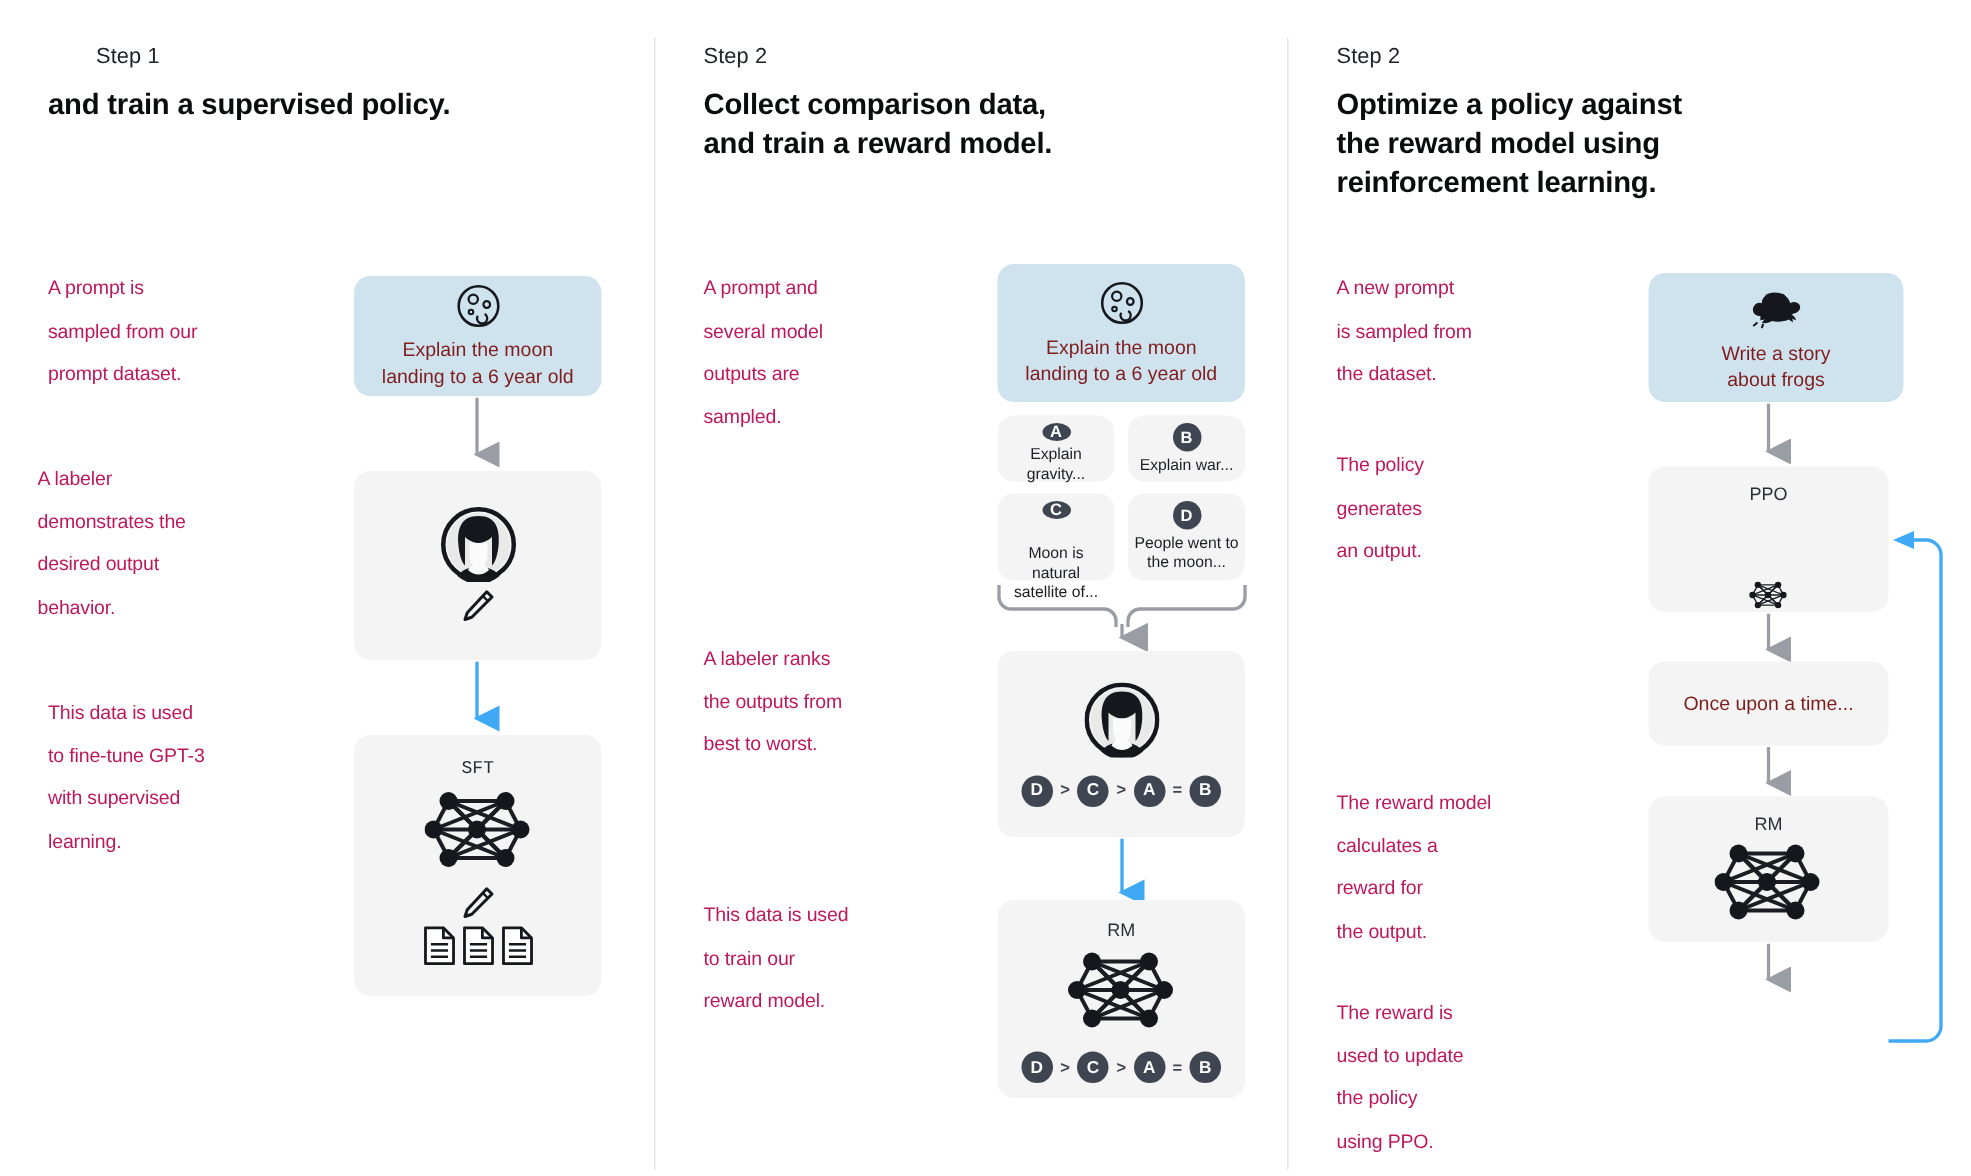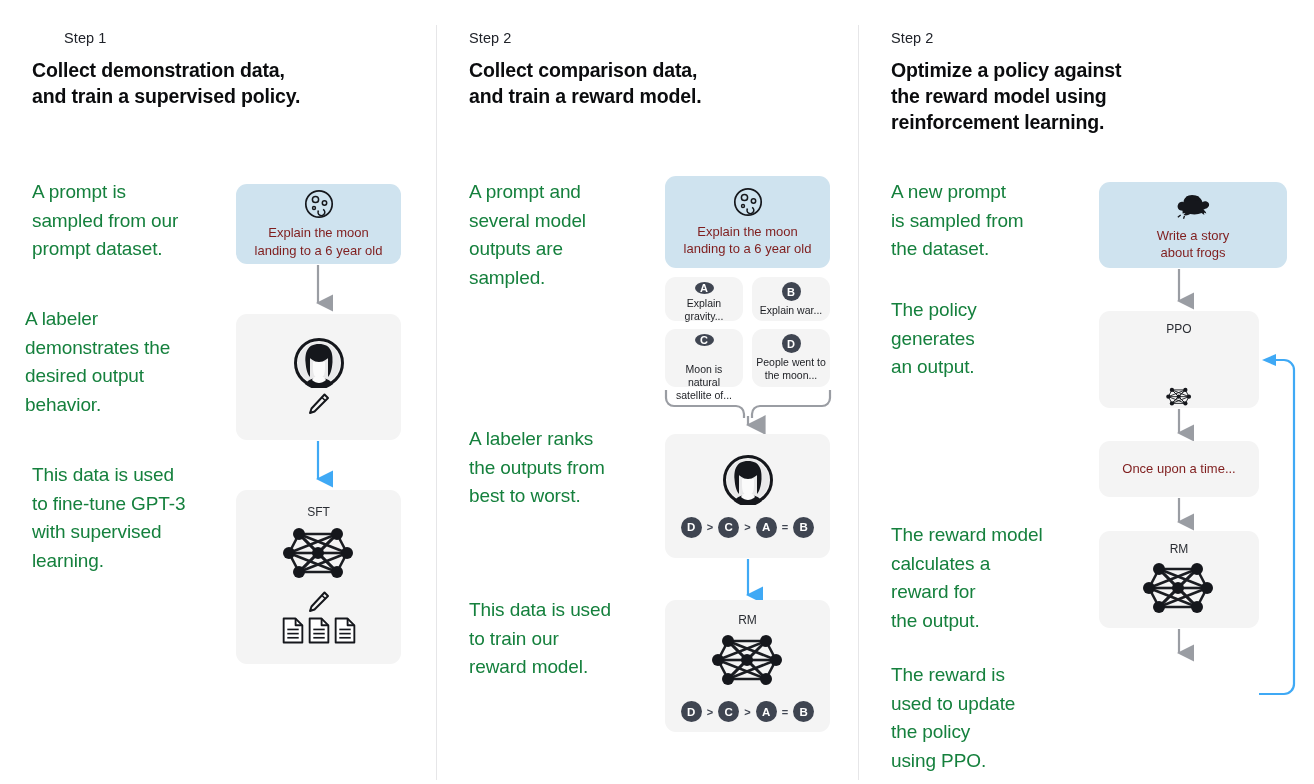--- a/index.html
+++ b/index.html
@@ -26,22 +26,22 @@
 
   .step-label {
     position: absolute; font-size: 14.5px; color: #20232a;
     letter-spacing: .1px; font-weight: 400;
   }
   .step-title {
     position: absolute; font-size: 19.5px; font-weight: 700;
     line-height: 26px; color: #0b0c0e; letter-spacing: -.15px;
   }
   .body-text {
-    position: absolute; font-size: 19px; line-height: 28.5px;
-    color: #15803d; font-weight: 400; letter-spacing: -.1px;
+    position: absolute; font-size: 13px; line-height: 28.5px;
+    color: #be185d; font-weight: 400; letter-spacing: -.1px;
   }
 
   .card {
     position: absolute; border-radius: 11px;
     display: flex; flex-direction: column;
     align-items: center; justify-content: center;
   }
   .card-grey { background: #f4f4f4; }
   .card-blue { background: #cfe3ef; }
 
@@ -167,21 +167,20 @@
       </marker>
       <marker id="ah-blue" markerWidth="9" markerHeight="9" refX="4.5" refY="8" orient="auto">
         <path d="M0 0 L9 0 L4.5 9 Z" fill="#3fa9f5"></path>
       </marker>
     </defs>
   </svg>
 
   <div class="col" id="col1">
     <div class="step-label" style="left:32px; top:30px;margin-left:32px;">Step 1</div>
     <div class="step-title" style="left:32px; top:57px; width:380px;">
-      <div>Collect demonstration data,</div>
       <div>and train a supervised policy.</div>
     </div>
 
     <div class="body-text" style="left:32px; top:178px; width:190px; white-space:pre-line;">A prompt is
 sampled from our
 prompt dataset.</div>
     <div class="body-text" style="left:25px; top:305px; width:200px; white-space:pre-line;">A labeler
 demonstrates the
 desired output
 behavior.</div>
@@ -208,21 +207,21 @@
         </svg>
       <svg width="22" height="22" viewBox="0 0 22 22" style="margin:5px 0 2px">
           <use href="#g-pencil"></use>
         </svg>
     </div>
 
     <svg class="arrow" style="left:303px; top:441px;" width="30" height="50">
       <line x1="15" y1="0" x2="15" y2="38" stroke="#3fa9f5" stroke-width="2.2" marker-end="url(#ah-blue)"></line>
     </svg>
 
-    <div class="card card-grey" style="left:236px; top:490px; width:165px; height:174px; justify-content:flex-start; padding-top:15px;">
+    <div class="card card-grey" style="left:236px; top:490px; width:165px; height:174px; justify-content:flex-start; padding-top:15px;font-family:Liberation Mono, monospace;">
       <div class="net-label">SFT</div>
       <svg width="72" height="62" viewBox="0 0 72 62" style="margin-top:4px">
           <use href="#g-net"></use>
         </svg>
       <svg width="22" height="22" viewBox="0 0 22 22" style="margin:6px 0 4px">
           <use href="#g-pencil"></use>
         </svg>
       <div style="display:flex; gap:4px;">
         <svg width="22" height="27" viewBox="0 0 21 26">
             <use href="#g-doc"></use>
@@ -340,21 +339,21 @@
 an output.</div>
     <div class="body-text" style="left:32px; top:521px; width:215px; white-space:pre-line;">The reward model
 calculates a
 reward for
 the output.</div>
     <div class="body-text" style="left:32px; top:661px; width:190px; white-space:pre-line;">The reward is
 used to update
 the policy
 using PPO.</div>
 
-    <div class="card card-blue" style="left:240px; top:182px; width:188px; height:86px;">
+    <div class="card card-blue" style="left:240px; top:182px; width:170px; height:86px;">
       <svg width="36" height="32" viewBox="0 0 38 32" style="margin-bottom:6px">
           <use href="#g-frog"></use>
         </svg>
       <div class="card-text" style="white-space:pre-line;">Write a story
 about frogs</div>
     </div>
 
     <svg class="arrow" style="left:305px; top:269px;" width="30" height="44">
       <line x1="15" y1="0" x2="15" y2="32" stroke="#9a9da3" stroke-width="2.2" marker-end="url(#ah-grey)"></line>
     </svg>

